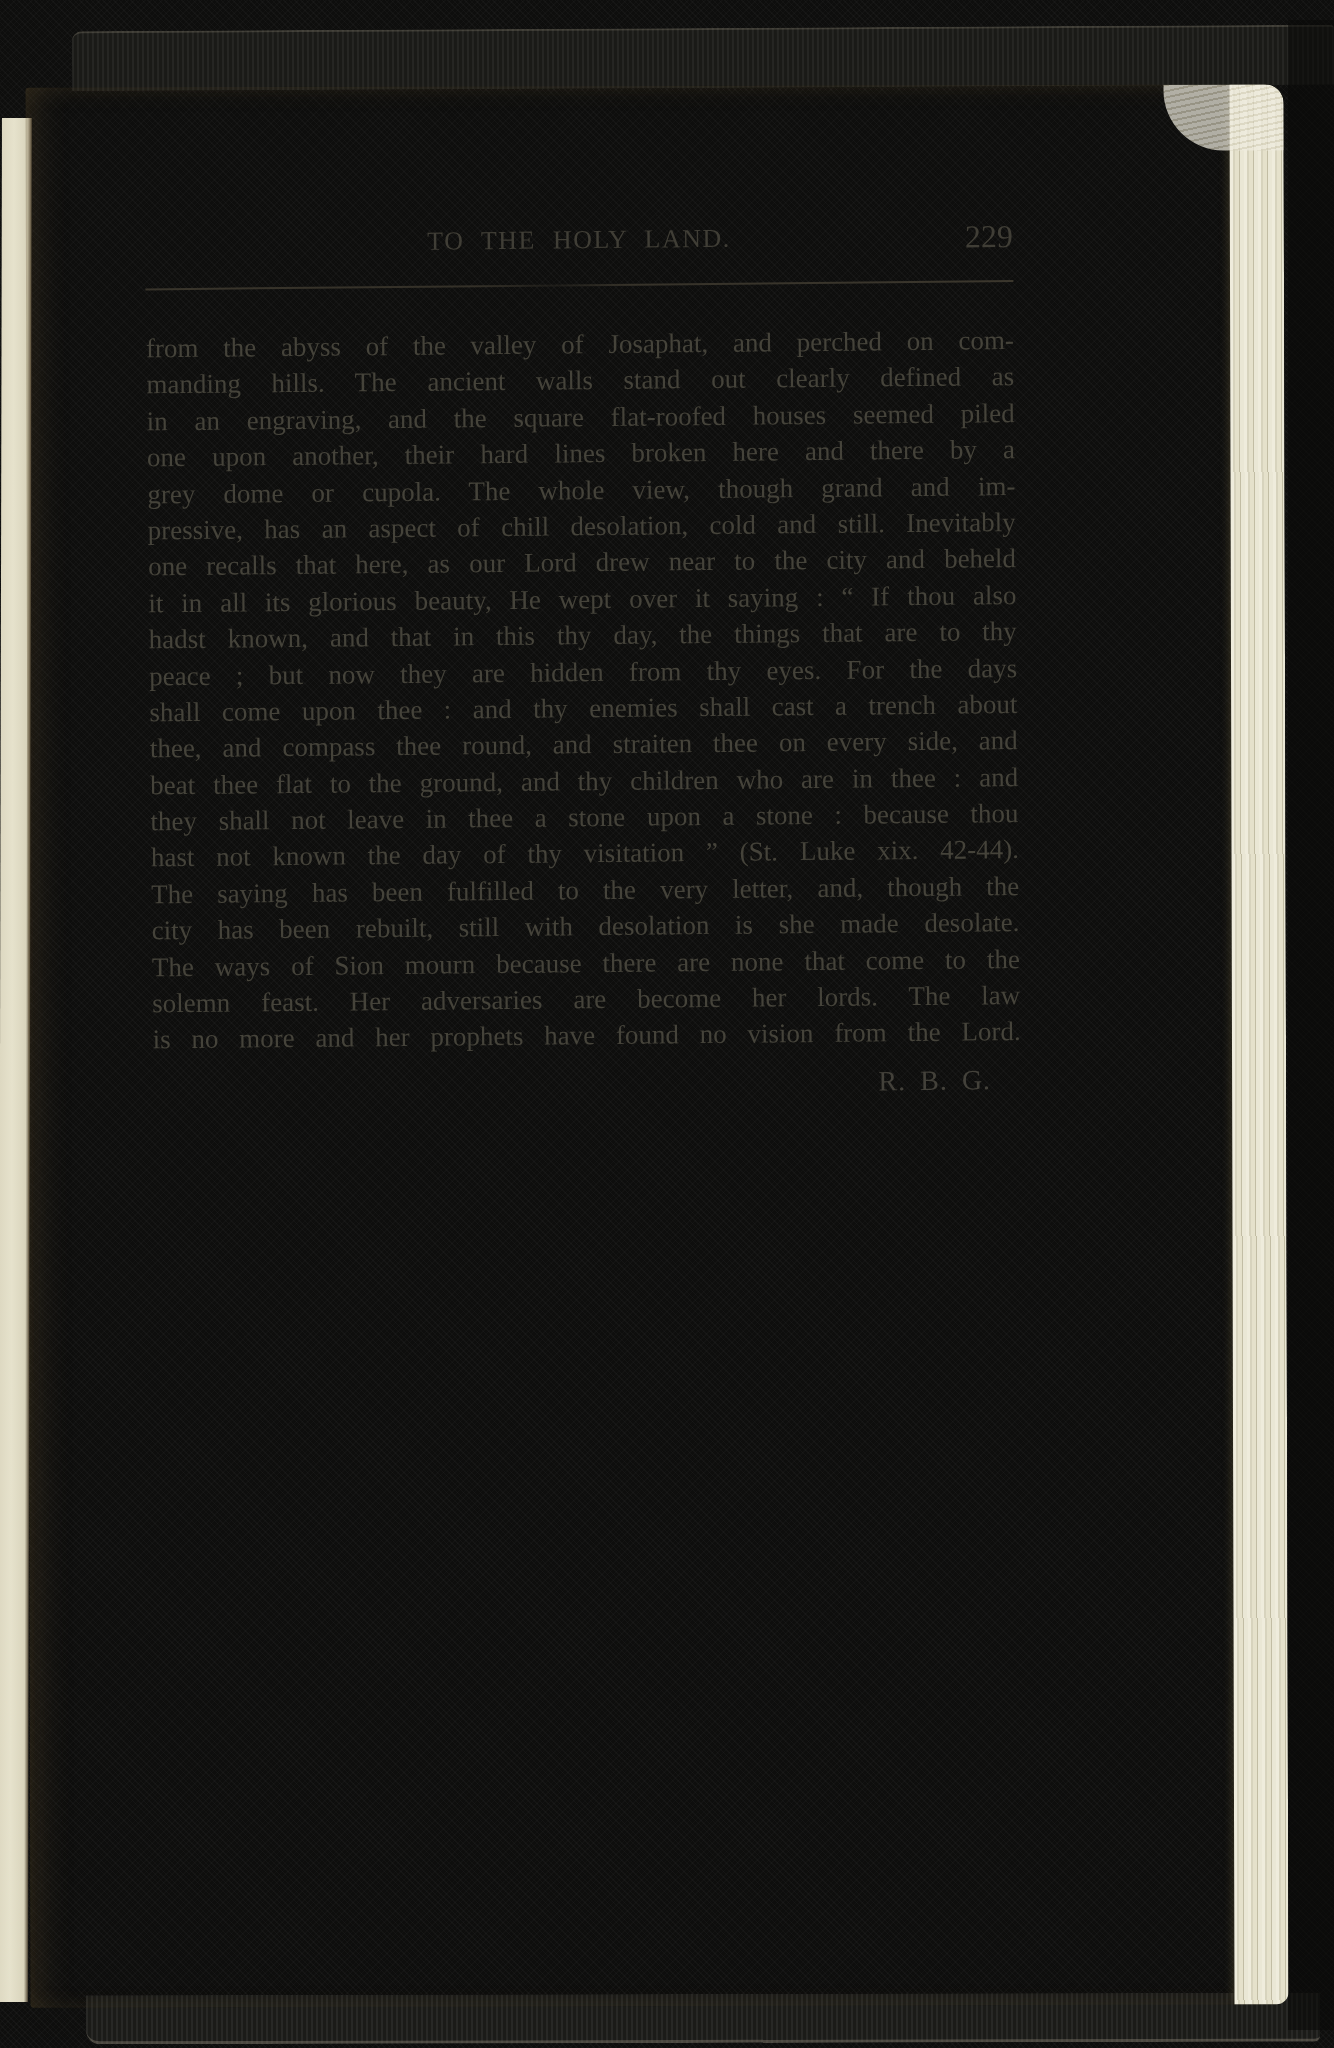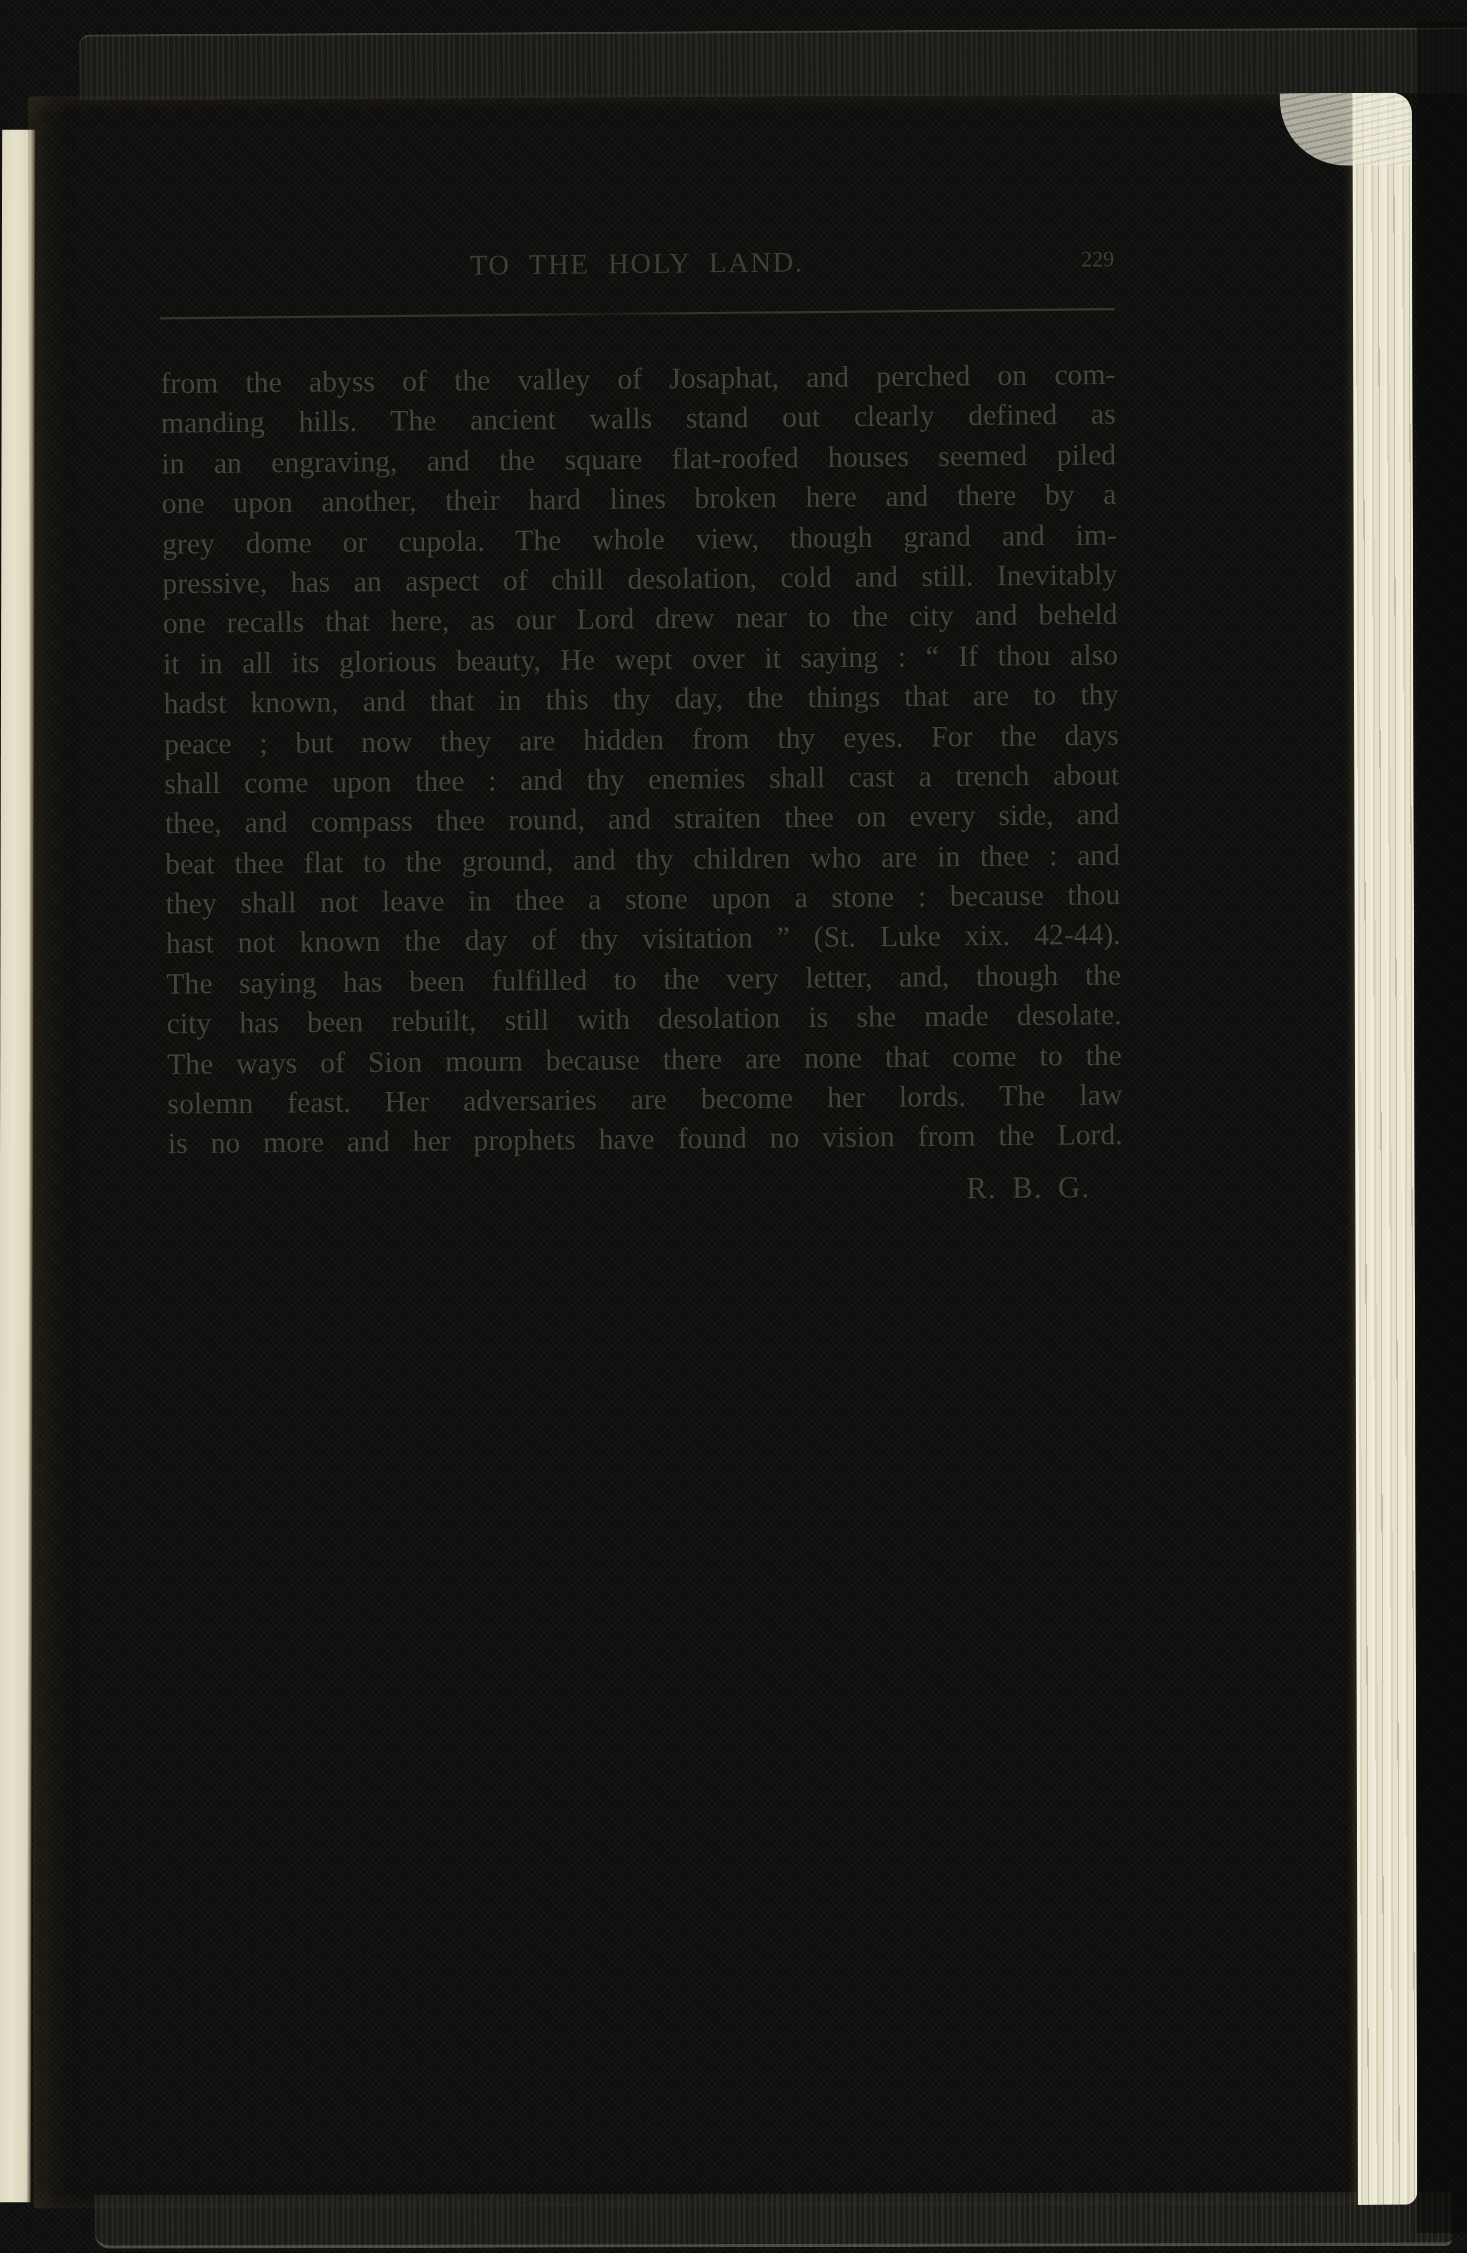--- a/index.html
+++ b/index.html
@@ -51,21 +51,21 @@
         background:repeating-linear-gradient(168deg,
           rgba(214,209,188,0.85) 0 2px, rgba(238,235,222,0.9) 2px 6px);
         border-radius:0 20px 0 60px;opacity:0.8;}
 
   
   .content{position:absolute;left:122px;top:136px;width:868px;color:#45433a;
            transform:rotate(-0.4deg);transform-origin:50% 50%;}
   .header-row{position:relative;height:36px;}
   .running-head{display:block;text-align:center;font-size:26px;line-height:36px;
            letter-spacing:1.5px;word-spacing:9px;color:#403e36;}
-  .page-number{position:absolute;right:0;top:0;font-size:20px;line-height:36px;color:#403e36;}
+  .page-number{position:absolute;right:0;top:0;font-size:32px;line-height:36px;color:#403e36;}
   .rule{margin-top:26px;height:2px;
         background:linear-gradient(90deg,
           rgba(64,59,48,0.85) 0%, rgba(64,59,48,0.75) 38%, rgba(64,59,48,0.28) 47%,
           rgba(64,59,48,0.8) 56%, rgba(64,59,48,0.9) 100%);}
   .body-block{margin-top:40px;}
   .line{font-size:27px;line-height:36.4px;height:36.4px;overflow:hidden;
         text-align:justify;text-align-last:justify;word-spacing:2px;}
   .signature{margin-top:14px;padding-right:30px;font-size:28px;text-align:right;
         letter-spacing:1px;word-spacing:6px;color:#43413a;}
 </style>

